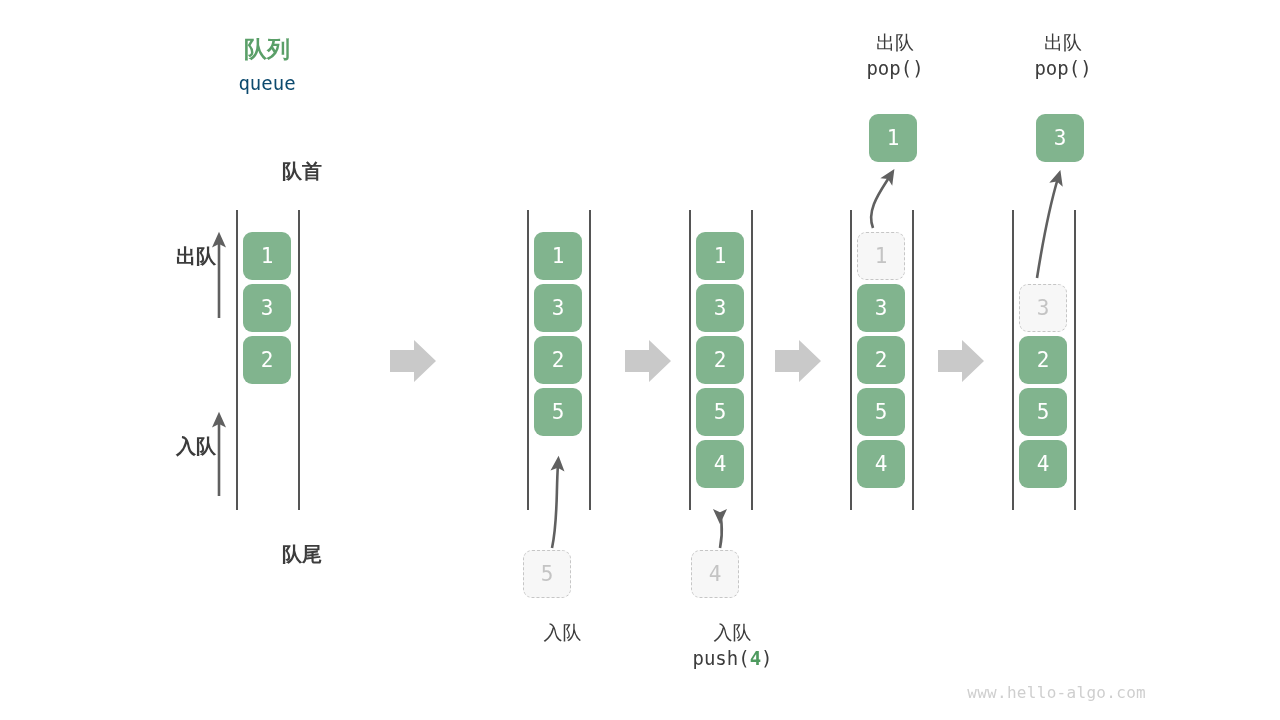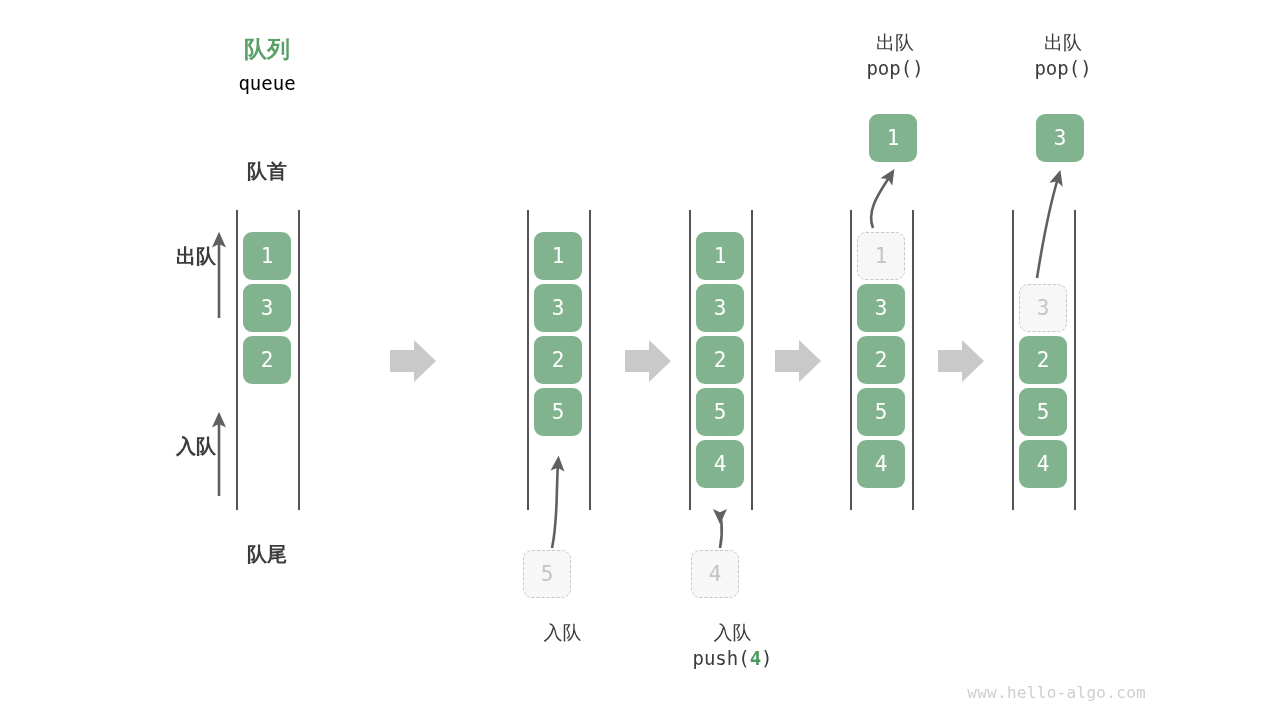--- a/index.html
+++ b/index.html
@@ -28,31 +28,31 @@
     font-size: 23px;
     font-weight: bold;
     color: #5a9f68;
     text-align: center;
     white-space: nowrap;
   }
   .title-en {
     position: absolute;
     font-family: "DejaVu Sans Mono", monospace;
     font-size: 19px;
-    color: #000000;
+    color: #0c4a6e;
     text-align: center;
     white-space: nowrap;
   }
   .side-label {
     position: absolute;
     font-size: 20px;
     font-weight: bold;
     color: #3c3c3c;
     white-space: nowrap;
-    text-align: center;
+    text-align: right;
   }
   .op-label {
     position: absolute;
     text-align: center;
     white-space: nowrap;
     line-height: 1.35;
   }
   .op-label .cn {
     display: block;
     font-size: 19px;

